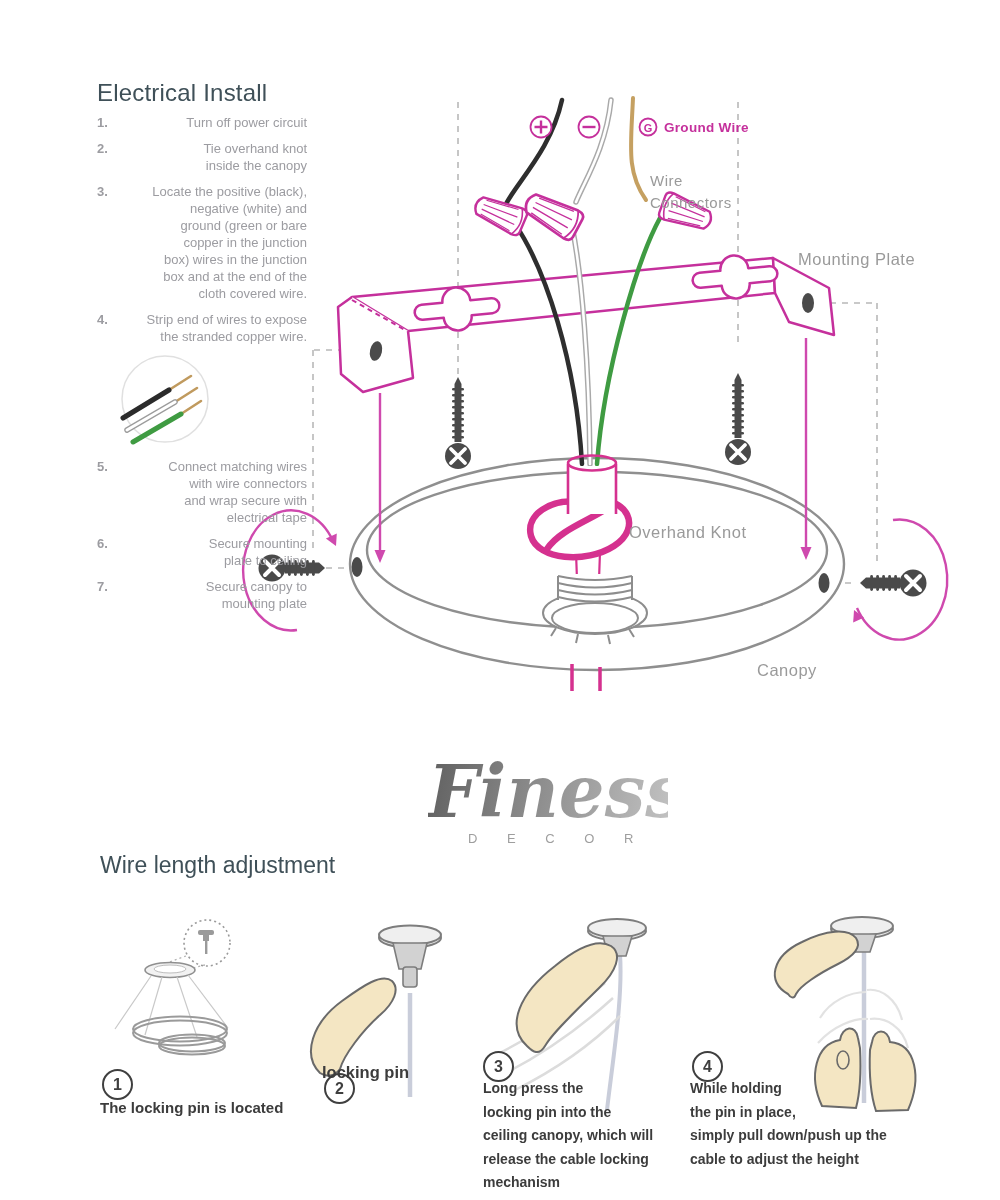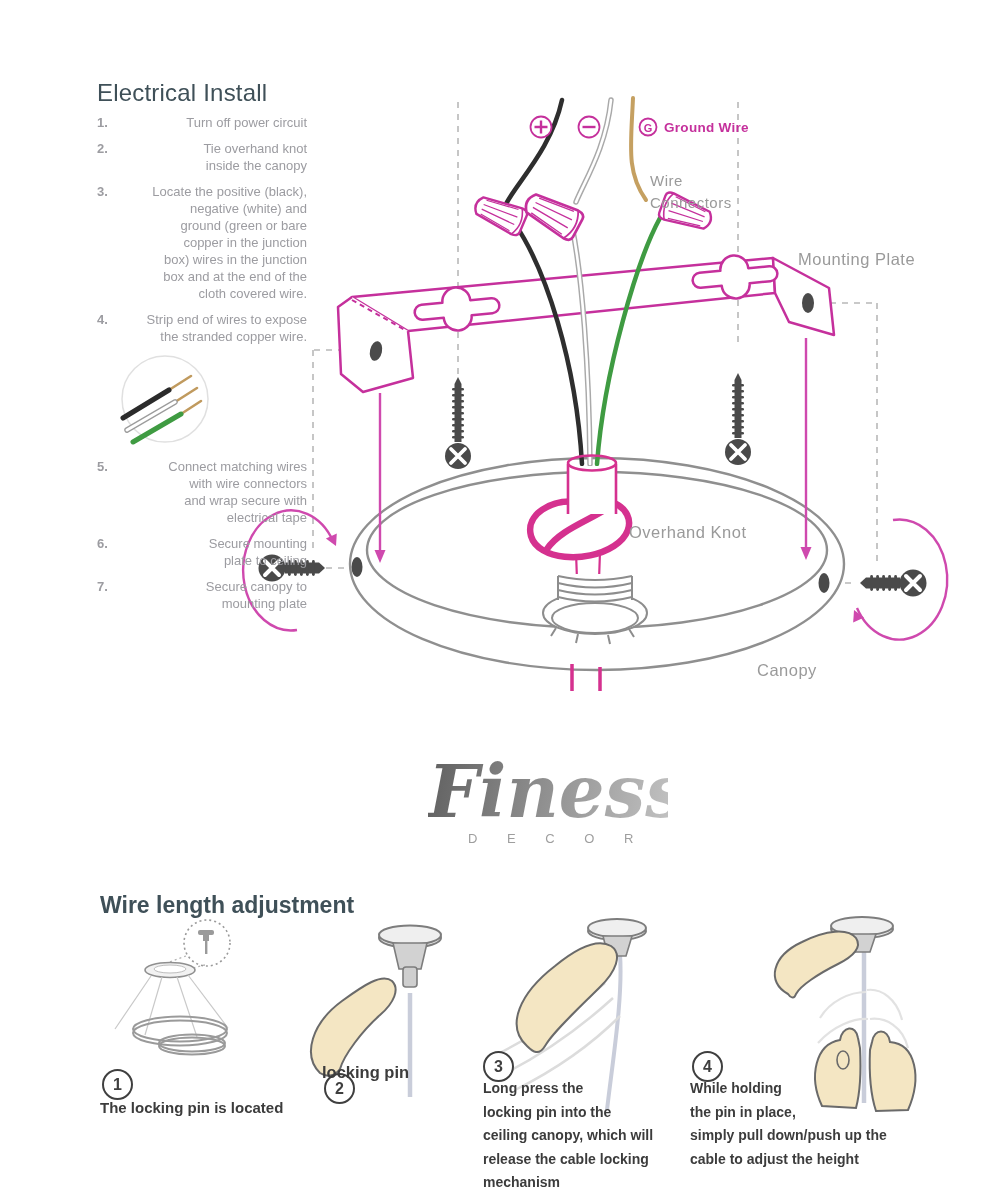--- a/index.html
+++ b/index.html
@@ -16,21 +16,21 @@
   .strip-circle{margin:8px 0 10px 14px;}
 
   
   .logo-word{left:428px;top:694px;width:240px;font-family:"DejaVu Serif", serif;
      font-style:italic;font-weight:bold;font-size:72px;line-height:100px;
      background:linear-gradient(100deg,#5f5f5f 0%,#8c8c8c 45%,#c2c2c2 100%);
      -webkit-background-clip:text;background-clip:text;color:transparent;margin-top:48px;}
   .logo-sub{left:468px;top:831px;font-size:13px;letter-spacing:13px;color:#9e9e9e;}
 
   
-  .wla-title{left:100px;top:852px;font-size:23px;color:#3f5058;font-weight:700;margin-top:40px;}
+  .wla-title{left:100px;top:852px;font-size:23px;color:#3f5058;font-weight:400;}
   .numcircle{width:27px;height:27px;border:2px solid #3f3f3f;border-radius:50%;
      display:flex;align-items:center;justify-content:center;
      font-weight:bold;font-size:16px;color:#3f3f3f;background:#fff;}
   .cap{color:#3c3c3c;font-weight:bold;}
   .cap div{white-space:nowrap;}
   .cap1{left:100px;top:1092px;font-size:15px;line-height:32px;}
   .cap2{left:322px;top:1063px;font-size:16.5px;}
   .cap3{left:483px;top:1077px;font-size:14px;line-height:23.5px;}
   .cap4{left:690px;top:1077px;font-size:14px;line-height:23.5px;}
   svg{display:block;}

